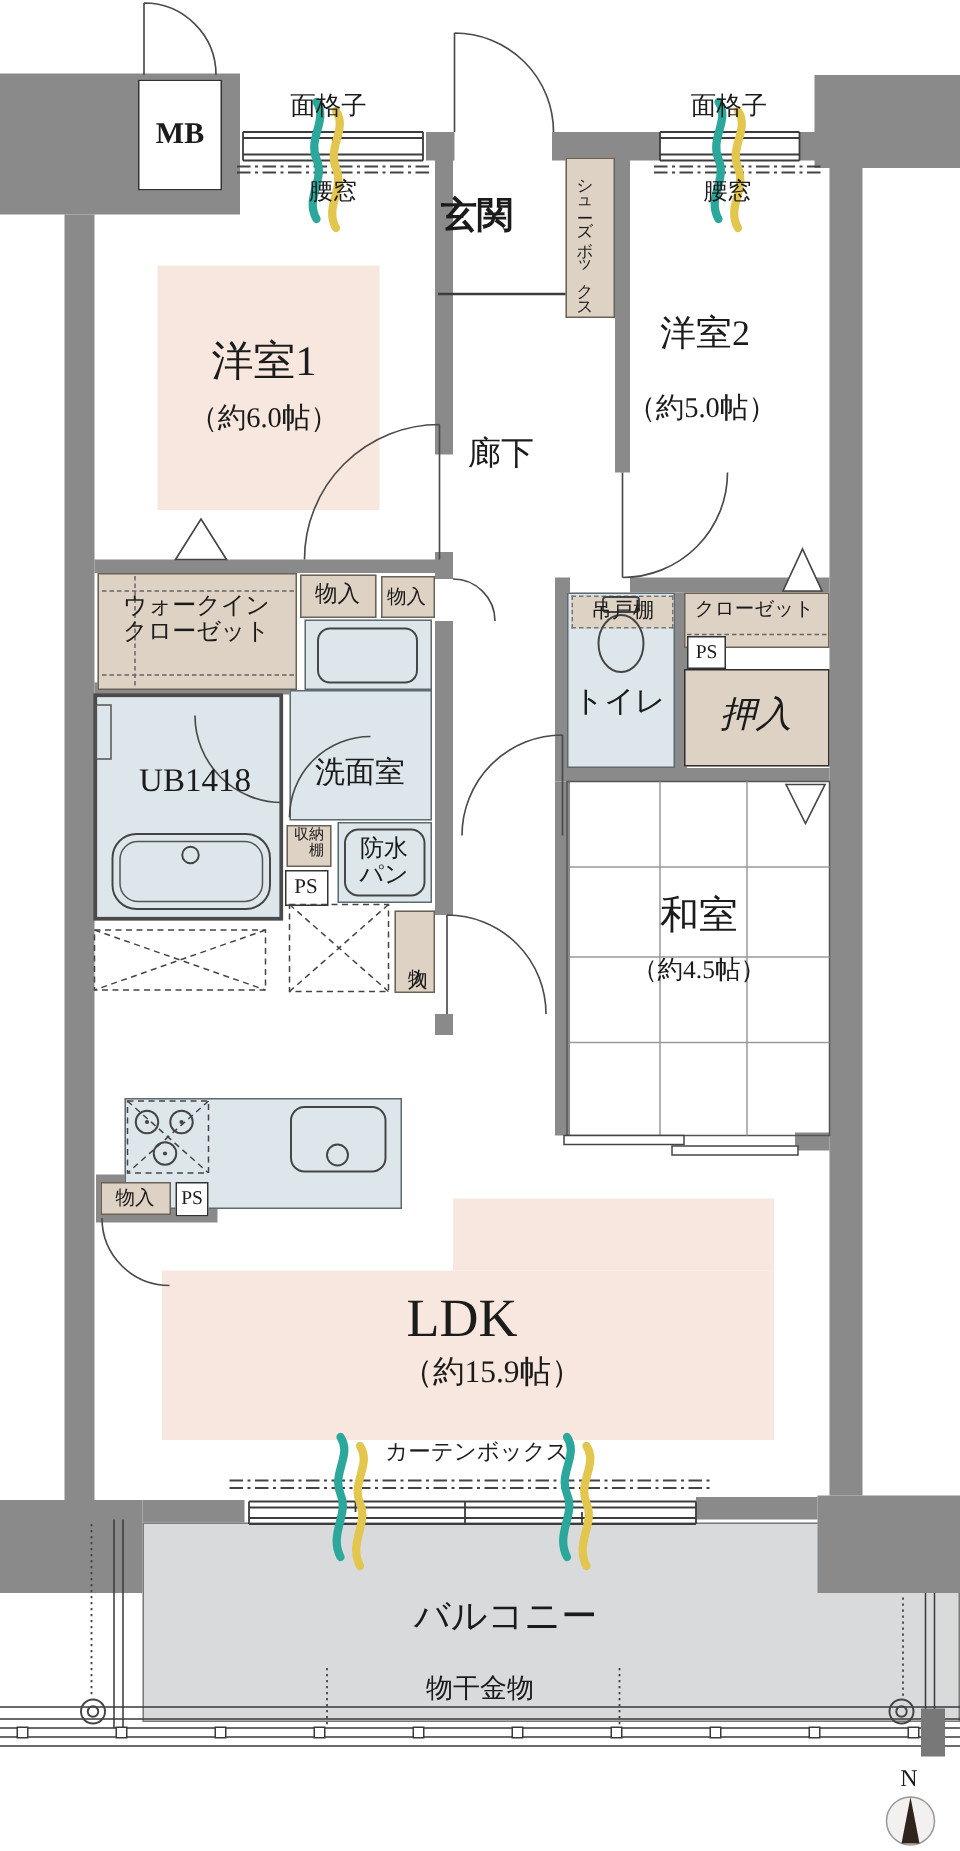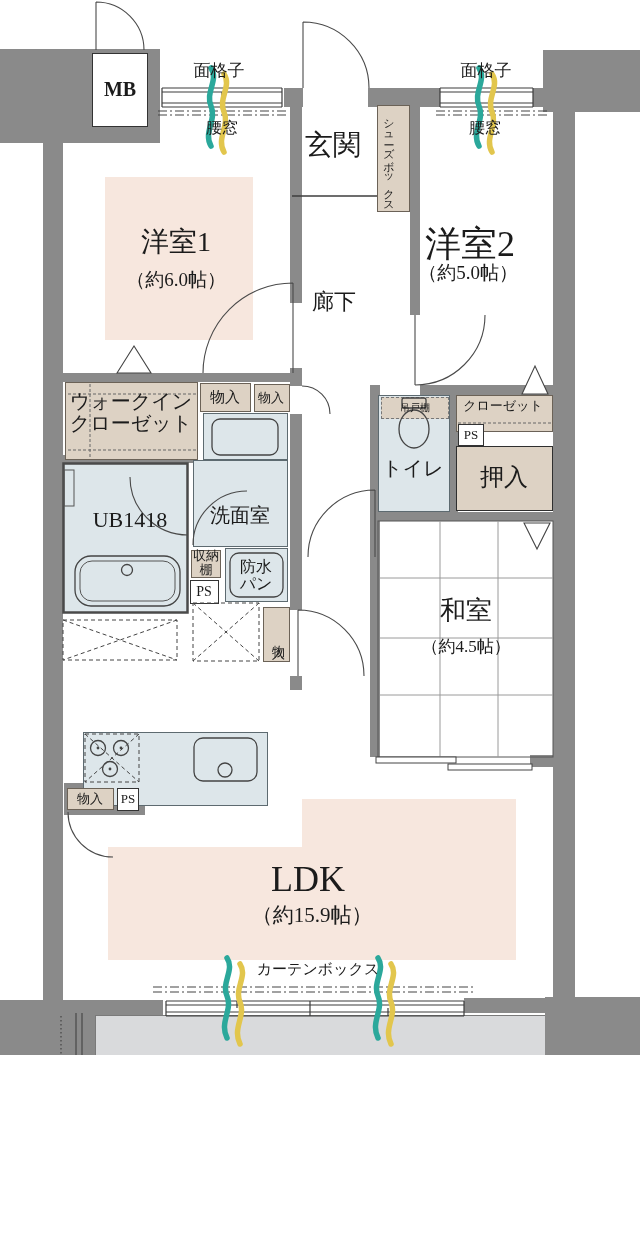--- a/index.html
+++ b/index.html
@@ -1,16 +1,16 @@
 <!DOCTYPE html>
 <html><head>
 <meta charset="utf-8">
 <style>
   html,body{margin:0;padding:0;background:#ffffff;}
-  #plan{position:relative;width:640px;height:1055px;background:#ffffff;overflow:hidden;
+  #plan{position:relative;width:640px;height:1234px;background:#ffffff;overflow:hidden;
         font-family:"Liberation Serif","DejaVu Serif",serif;}
   .wall{position:absolute;background:#8a8a8a;}
   .pink{position:absolute;background:#f7e7de;}
   .beige{position:absolute;background:#ddd2c4;border:1px solid #6b6257;box-sizing:border-box;}
   .blue{position:absolute;background:#dde6ea;border:1px solid #5d6a70;box-sizing:border-box;}
   .wbox{position:absolute;background:#ffffff;border:1.5px solid #333;box-sizing:border-box;}
   .floor{position:absolute;background:#d9dadc;border:1px solid #7a7a7a;box-sizing:border-box;}
   .lbl{position:absolute;transform:translate(-50%,-50%);color:#1b1b1b;white-space:nowrap;
        text-align:center;line-height:1.08;}
   .vtxt{position:absolute;writing-mode:vertical-rl;text-orientation:upright;color:#1b1b1b;
@@ -213,53 +213,54 @@
       <circle cx="607" cy="1214" r="16" fill="#f3f1ef" stroke="#999" stroke-width="1"></circle>
       <path d="M607,1198 L601,1229 L613,1229 Z" fill="#30241c"></path>
     </g>
   </svg>
 
   <div class="lbl" style="left:219px;top:71px;font-size:17px;">面格子</div>
   <div class="lbl" style="left:486px;top:71px;font-size:17px;">面格子</div>
   <div class="lbl" style="left:222px;top:128px;font-size:16px;">腰窓</div>
   <div class="lbl" style="left:485px;top:128px;font-size:16px;">腰窓</div>
   <div class="lbl" style="left:120px;top:90px;font-size:20px;font-weight:bold;">MB</div>
-  <div class="lbl" style="left:333px;top:145px;font-size:28px;">玄関</div>
+  <div class="lbl" style="left:318px;top:145px;font-size:24px;font-weight:bold;">玄関</div>
   <div class="vtxt" style="left:381px;top:110px;font-size:11px;height:100px;">シューズボックス</div>
   <div class="lbl" style="left:176px;top:242px;font-size:28px;">洋室1</div>
   <div class="lbl" style="left:176px;top:280px;font-size:19px;">（約6.0帖）</div>
-  <div class="lbl" style="left:470px;top:244px;font-size:36px;">洋室2</div>
+  <div class="lbl" style="left:470px;top:224px;font-size:24px;">洋室2</div>
   <div class="lbl" style="left:468px;top:273px;font-size:19px;">（約5.0帖）</div>
   <div class="lbl" style="left:334px;top:302px;font-size:22px;text-align:center;">廊下</div>
-  <div class="lbl" style="left:131px;top:413px;font-size:20px;text-align:right;">
+  <div class="lbl" style="left:131px;top:413px;font-size:16px;text-align:right;">
     <div>ウォークイン</div>
     <div>クローゼット</div>
   </div>
   <div class="lbl" style="left:225px;top:397px;font-size:15px;">物入</div>
   <div class="lbl" style="left:271px;top:398px;font-size:13px;">物入</div>
-  <div class="lbl" style="left:415px;top:408px;font-size:10px;">吊戸棚</div>
+  <div class="lbl" style="left:415px;top:408px;font-size:14px;">吊戸棚</div>
   <div class="lbl" style="left:503px;top:406px;font-size:13px;">クローゼット</div>
   <div class="lbl" style="left:471px;top:435px;font-size:13px;">PS</div>
   <div class="lbl" style="left:413px;top:469px;font-size:20px;">トイレ</div>
-  <div class="lbl" style="left:504px;top:478px;font-size:24px;">押入</div>
+  <div class="lbl" style="left:504px;top:478px;font-size:24px;font-style:italic;">押入</div>
   <div class="lbl" style="left:130px;top:520px;font-size:22px;">UB1418</div>
   <div class="lbl" style="left:240px;top:516px;font-size:20px;">洗面室</div>
-  <div class="lbl" style="left:206px;top:563px;font-size:13px;">
+  <div class="lbl" style="left:206px;top:563px;font-size:10px;text-align:right;">
     <div>収納</div>
     <div>棚</div>
   </div>
   <div class="lbl" style="left:256px;top:575px;font-size:16px;">
     <div>防水</div>
     <div>パン</div>
   </div>
   <div class="lbl" style="left:204px;top:592px;font-size:14px;">PS</div>
   <div class="lbl" style="left:466px;top:611px;font-size:26px;">和室</div>
   <div class="lbl" style="left:466px;top:647px;font-size:17px;">（約4.5帖）</div>
   <div class="vtxt" style="left:269px;top:613px;font-size:13px;height:45px;">物入</div>
   <div class="lbl" style="left:90px;top:799px;font-size:13px;">物入</div>
   <div class="lbl" style="left:128px;top:799px;font-size:13px;">PS</div>
   <div class="lbl" style="left:308px;top:879px;font-size:36px;">LDK</div>
-  <div class="lbl" style="left:312px;top:915px;font-size:21px;">（約15.9帖）</div>
+  <div class="lbl" style="left:328px;top:915px;font-size:21px;">（約15.9帖）</div>
   <div class="lbl" style="left:318px;top:969px;font-size:15px;">カーテンボックス</div>
+  <div class="lbl" style="left:337px;top:1079px;font-size:24px;">バルコニー</div>
   <div class="lbl" style="left:320px;top:1126px;font-size:18px;">物干金物</div>
   <div class="lbl" style="left:606px;top:1186px;font-size:16px;">N</div>
 
 </div>
 
 </body></html>

